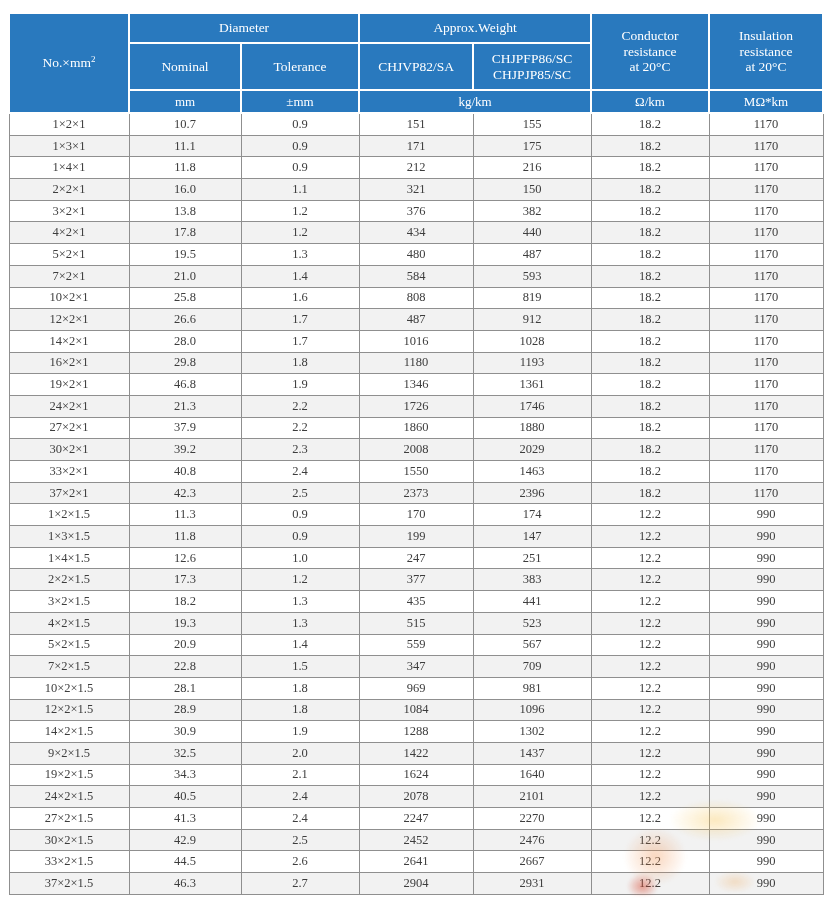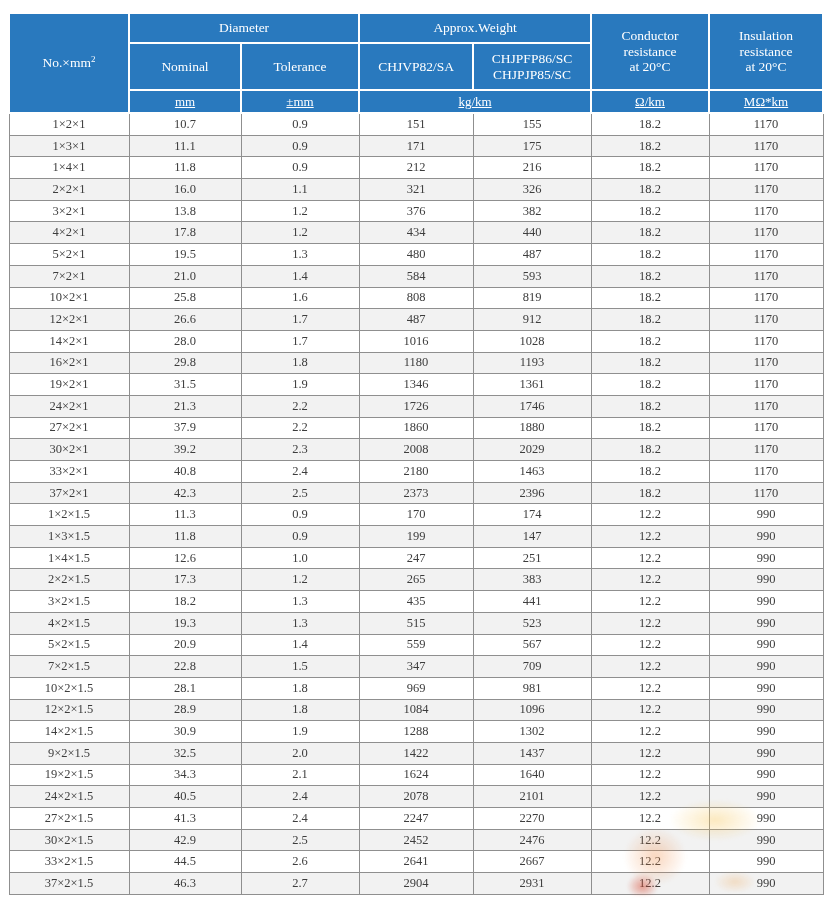--- a/index.html
+++ b/index.html
@@ -32,21 +32,21 @@
     font-weight: normal;
     font-size: 13.5px;
     border: 2px solid #ffffff;
     text-align: center;
     vertical-align: middle;
     padding: 2px 2px;
     line-height: 15.5px;
   }
   thead tr.group-row th { height: 24px; }
   thead tr.sub-row th { height: 41px; }
-  thead tr.units-row th { height: 17px; font-size: 13px; text-decoration: underline; }
+  thead tr.units-row th { height: 17px; font-size: 13px; }
   thead th sup {
     font-size: 9px;
     line-height: 0;
   }
   tbody td {
     border: 1px solid #8f8f8f;
     height: 20.7px;
     text-align: center;
     vertical-align: middle;
     font-size: 12.5px;
@@ -148,21 +148,21 @@
           <td>212</td>
           <td>216</td>
           <td>18.2</td>
           <td>1170</td>
         </tr>
         <tr>
           <td>2×2×1</td>
           <td>16.0</td>
           <td>1.1</td>
           <td>321</td>
-          <td>326</td>
+          <td>150</td>
           <td>18.2</td>
           <td>1170</td>
         </tr>
         <tr>
           <td>3×2×1</td>
           <td>13.8</td>
           <td>1.2</td>
           <td>376</td>
           <td>382</td>
           <td>18.2</td>
@@ -226,21 +226,21 @@
           <td>16×2×1</td>
           <td>29.8</td>
           <td>1.8</td>
           <td>1180</td>
           <td>1193</td>
           <td>18.2</td>
           <td>1170</td>
         </tr>
         <tr>
           <td>19×2×1</td>
-          <td>31.5</td>
+          <td>46.8</td>
           <td>1.9</td>
           <td>1346</td>
           <td>1361</td>
           <td>18.2</td>
           <td>1170</td>
         </tr>
         <tr>
           <td>24×2×1</td>
           <td>21.3</td>
           <td>2.2</td>
@@ -264,21 +264,21 @@
           <td>2.3</td>
           <td>2008</td>
           <td>2029</td>
           <td>18.2</td>
           <td>1170</td>
         </tr>
         <tr>
           <td>33×2×1</td>
           <td>40.8</td>
           <td>2.4</td>
-          <td>2180</td>
+          <td>1550</td>
           <td>1463</td>
           <td>18.2</td>
           <td>1170</td>
         </tr>
         <tr>
           <td>37×2×1</td>
           <td>42.3</td>
           <td>2.5</td>
           <td>2373</td>
           <td>2396</td>
@@ -309,21 +309,21 @@
           <td>1.0</td>
           <td>247</td>
           <td>251</td>
           <td>12.2</td>
           <td>990</td>
         </tr>
         <tr>
           <td>2×2×1.5</td>
           <td>17.3</td>
           <td>1.2</td>
-          <td>265</td>
+          <td>377</td>
           <td>383</td>
           <td>12.2</td>
           <td>990</td>
         </tr>
         <tr>
           <td>3×2×1.5</td>
           <td>18.2</td>
           <td>1.3</td>
           <td>435</td>
           <td>441</td>

